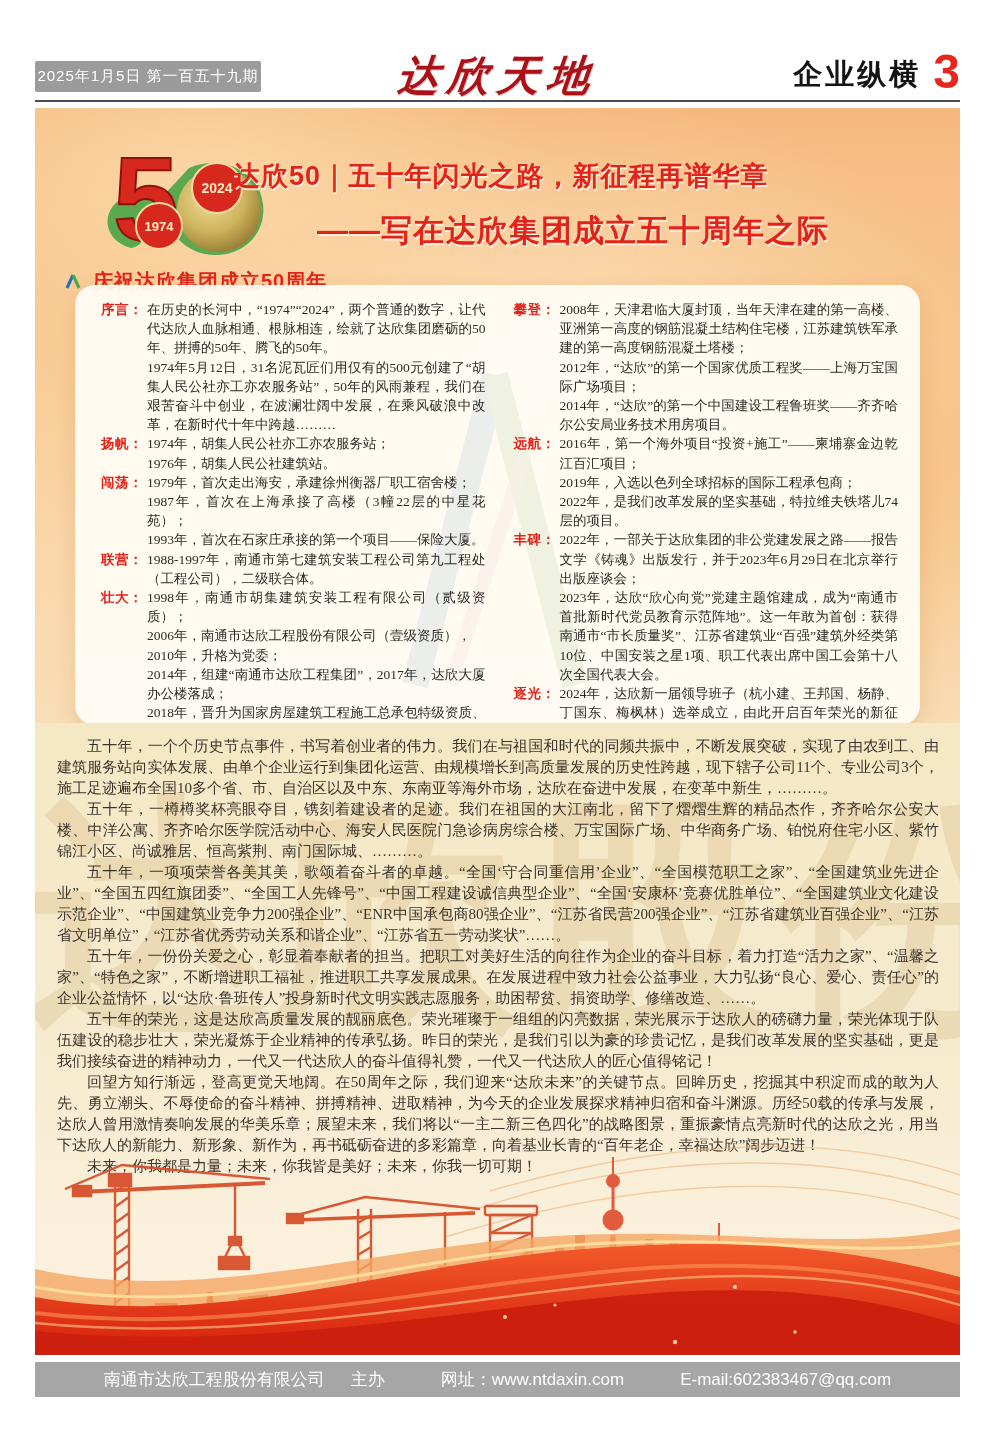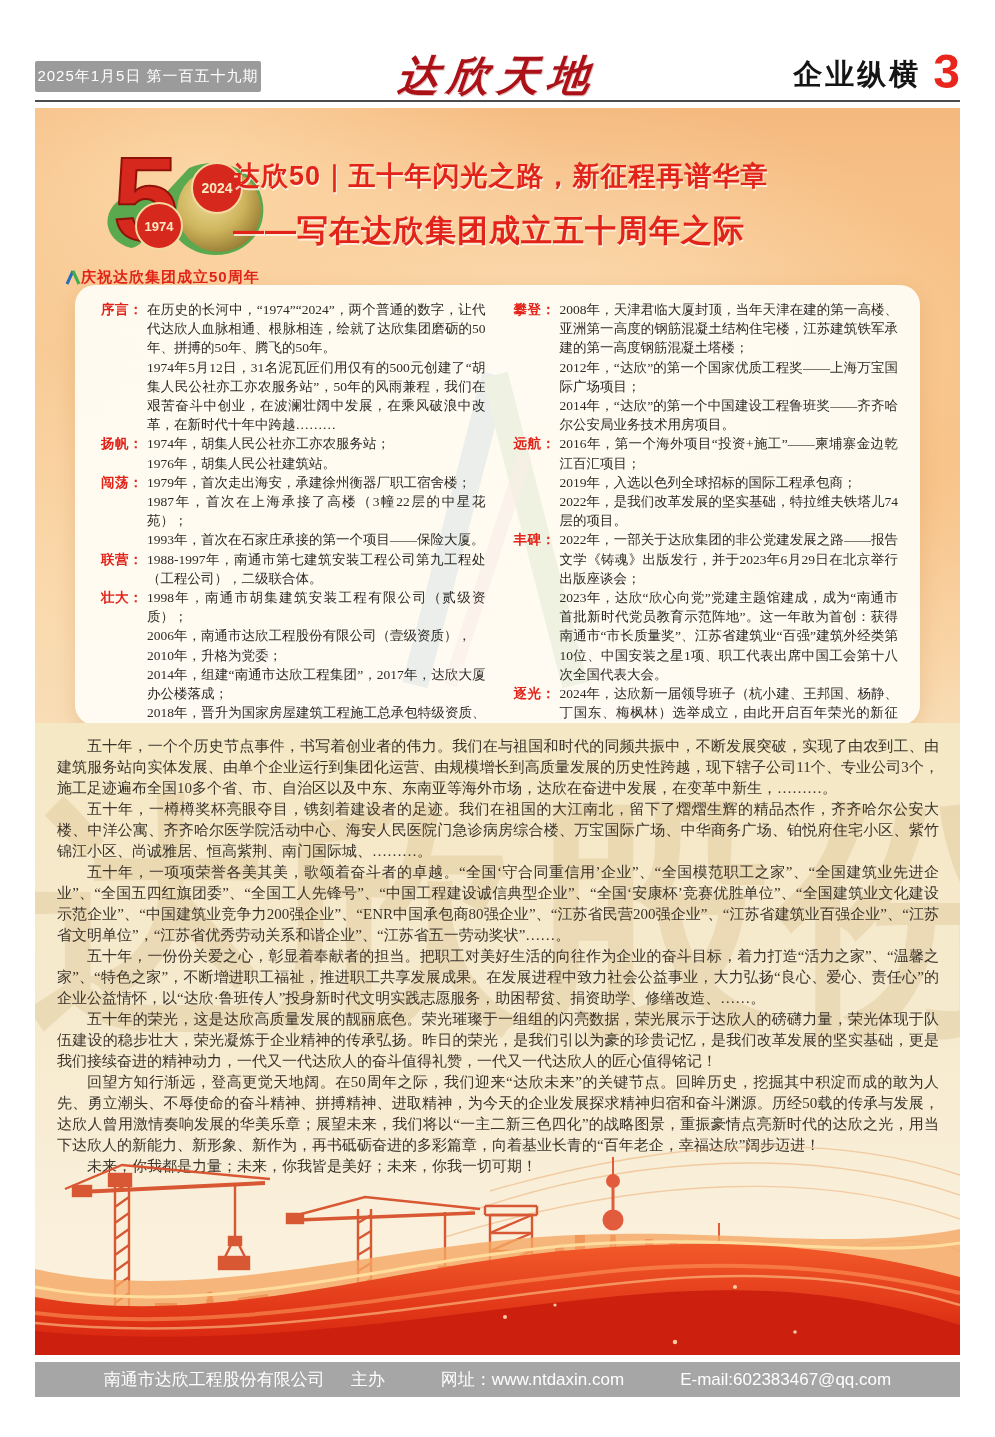--- a/index.html
+++ b/index.html
@@ -33,35 +33,35 @@
     position:absolute;left:35px;right:35px;top:108px;height:1247px;overflow:hidden;
     background:
       radial-gradient(55% 22% at 18% 6%, rgba(252,216,168,.95), rgba(252,216,168,0) 70%),
       radial-gradient(70% 30% at 55% 20%, rgba(253,227,190,.8), rgba(253,227,190,0) 70%),
       radial-gradient(60% 35% at 90% 28%, rgba(245,174,104,.5), rgba(245,174,104,0) 65%),
       linear-gradient(180deg,#f5b97e 0%,#f8c992 16%,#fad8ab 38%,#f7e2c0 60%,#f9eed8 82%,#fbf2de 100%);
   }
   
   .logo50{position:absolute;left:36px;top:22px;width:220px;height:136px;}
   .logo-caption{
-    position:absolute;left:30px;top:160px;display:flex;align-items:center;gap:0;
+    position:absolute;left:30px;top:160px;display:flex;align-items:center;gap:12px;
     color:#e2231a;font-family:"Liberation Sans","DejaVu Sans",sans-serif;
-    font-size:15px;font-weight:900;letter-spacing:1px;
+    font-size:20px;font-weight:900;letter-spacing:1px;
   }
   
   .banner-title{position:absolute;left:198px;top:50px;width:680px;}
   .banner-title .t1{
     font-family:"Liberation Sans","DejaVu Sans",sans-serif;
     font-size:27px;font-weight:700;color:#e2231a;letter-spacing:1px;
     text-shadow:1px 2px 0 rgba(255,248,235,.8);white-space:nowrap;
   }
   .banner-title .t2{
     font-family:"Liberation Sans","DejaVu Sans",sans-serif;
     font-size:31px;font-weight:900;color:#e2231a;letter-spacing:1px;
-    text-align:left;margin-top:16px;text-shadow:1px 2px 0 rgba(255,248,235,.8);white-space:nowrap;
+    text-align:center;margin-top:16px;text-shadow:1px 2px 0 rgba(255,248,235,.8);white-space:nowrap;
   }
   
   .content-box{
     position:absolute;left:40px;top:177px;width:845px;height:440px;box-sizing:border-box;
     background:rgba(255,253,245,.94);border-radius:20px;
     box-shadow:0 6px 20px rgba(185,115,45,.22);
     padding:15px 22px 0 26px;
   }
   .box-watermark{position:absolute;left:270px;top:60px;width:300px;height:360px;opacity:.15;pointer-events:none;}
   .tl-columns{position:relative;display:flex;gap:28px;}

